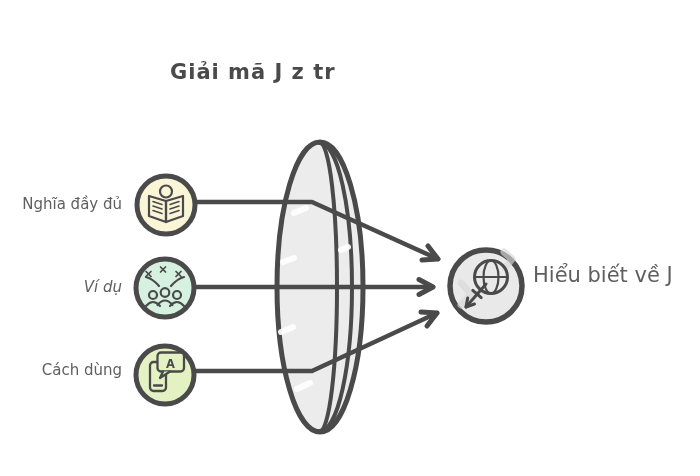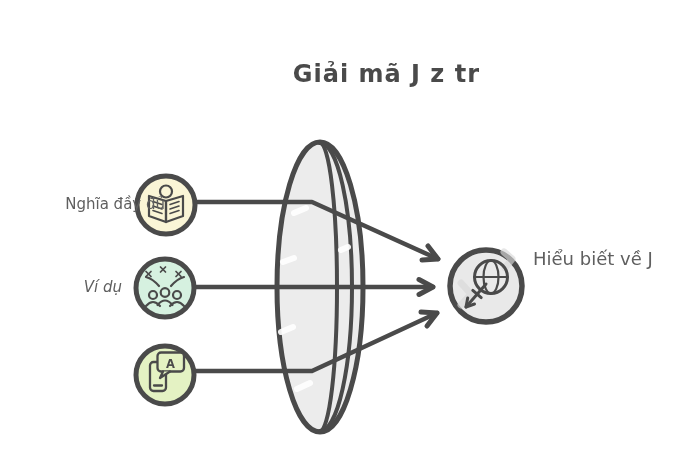--- a/index.html
+++ b/index.html
@@ -5,36 +5,36 @@
   html,body{margin:0;padding:0;}
   #stage{
     position:relative;
     width:700px;height:476px;
     background:var(--background,#fff);
     font-family:"DejaVu Sans","Liberation Sans",sans-serif;
     overflow:hidden;
   }
   .title{
     position:absolute;left:170px;top:60px;width:310px;
-    text-align:right;
-    font-size:24px;font-weight:bold;letter-spacing:1px;
+    text-align:left;
+    font-size:21px;font-weight:bold;letter-spacing:1px;
     color:var(--stroke,#4a4a4a);
   }
   .node-label{
     position:absolute;left:0;width:122px;
     text-align:right;
     font-size:15px;line-height:19px;
     color:var(--label-text,#5f5f5f);
   }
-  #label-0{top:195px;padding-left:43px;}
+  #label-0{top:195px;}
   #label-1{top:278px;font-style:italic;}
   #label-2{top:361px;}
   .result-label{
-    position:absolute;left:533px;top:246px;width:150px;
-    font-size:18px;line-height:26px;
+    position:absolute;left:533px;top:262px;width:150px;
+    font-size:21px;line-height:26px;
     color:var(--label-text,#5f5f5f);
   }
   .result-label span{display:block;}
   svg{position:absolute;left:0;top:0;}
   svg *{vector-effect:none;}
 </style>
 </head>
 <body>
 
 <div id="stage">
@@ -129,17 +129,18 @@
         <path d="M474.5,304 L466,307 L467.7,298" stroke-width="3"></path>
         <path d="M472.8,290.4 L481.2,297.6" stroke-width="3"></path>
       </g>
     </g>
   </svg>
 
   <div class="title">Giải mã J z tr</div>
 
   <div id="label-0" class="node-label">Nghĩa đầy đủ</div>
   <div id="label-1" class="node-label">Ví dụ</div>
+  <div id="label-2" class="node-label">Cách dùng</div>
 
   <div class="result-label">
     <span>Hiểu biết về J</span>
   </div>
 </div>
 
 </body></html>

